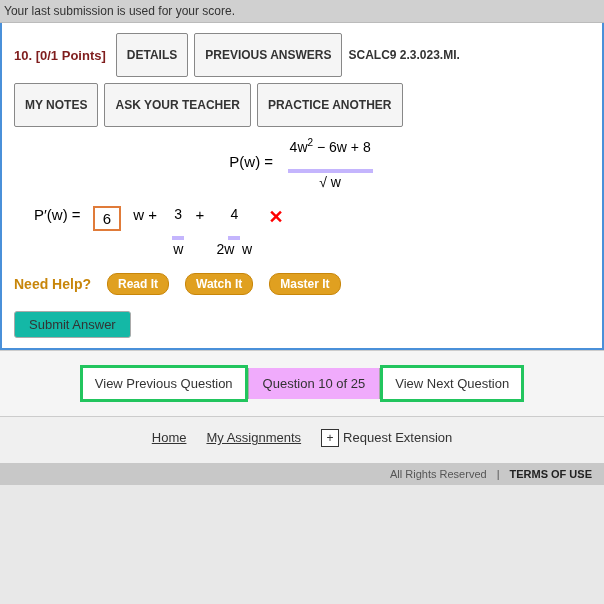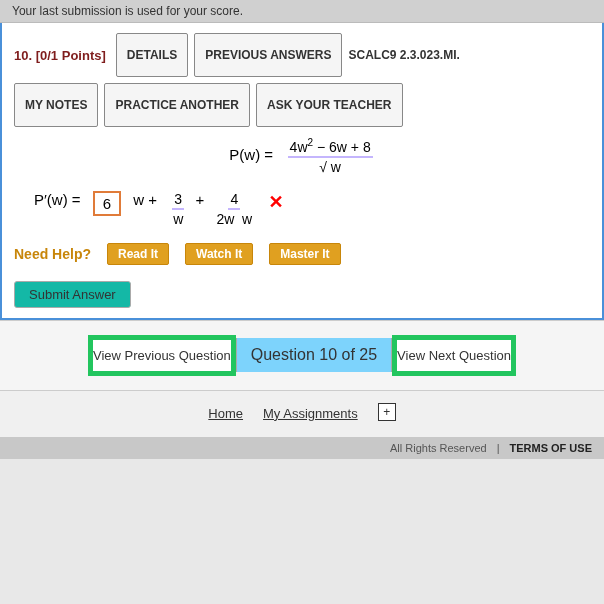--- a/index.html
+++ b/index.html
@@ -6,21 +6,21 @@
     body {
       font-family: Arial, sans-serif;
       background: #e8e8e8;
       width: 604px;
       min-height: 604px;
       overflow: hidden;
       font-size: 13px;
     }
     .top-bar {
       background: #d0d0d0;
-      padding: 4px 12px;
+      padding: 4px 4px;
       font-size: 12px;
       color: #333;
       border-bottom: 1px solid #bbb;
     }
     .main-content {
       background: #fff;
       margin: 0;
       padding: 10px 12px;
       border: 2px solid #4a90d9;
       border-top: none;
@@ -72,22 +72,22 @@
       font-size: 15px;
     }
     .fraction {
       display: inline-flex;
       flex-direction: column;
       align-items: center;
       vertical-align: middle;
       margin: 0 2px;
     }
     .fraction .numerator {
-      border-bottom: 2px solid #c4b5fd;
-      padding: 0 2px 1px 2px;
+      border-bottom: 4px solid #c4b5fd;
+      padding: 0 2px 14px 2px;
       font-size: 14px;
     }
     .fraction .denominator {
       padding: 1px 2px 0 2px;
       font-size: 14px;
     }
     .answer-row {
       display: flex;
       align-items: flex-start;
       margin: 10px 0 16px 20px;
@@ -119,21 +119,21 @@
       font-size: 14px;
     }
     .btn-help {
       background: #e0a020;
       border: 1px solid #c8860a;
       color: #fff;
       font-size: 12px;
       font-weight: bold;
       padding: 3px 10px;
       cursor: pointer;
-      border-radius: 2px;
+      border-radius: 10px;
     }
     .btn-submit {
       border: 1px solid #aaa;
       background: #14b8a6;
       padding: 5px 14px;
       font-size: 13px;
       cursor: pointer;
       border-radius: 3px;
       color: #333;
     }
@@ -144,46 +144,46 @@
     }
     .nav-section {
       background: #f5f5f5;
       padding: 14px 0;
       display: flex;
       align-items: center;
       justify-content: center;
       gap: 0;
     }
     .btn-nav {
-      border: 5px solid #22c55e;
+      border: 3px solid #22c55e;
       background: #fff;
-      padding: 8px 0;
+      padding: 8px 12px;
       font-size: 13px;
       cursor: pointer;
       color: #333;
       white-space: nowrap;
     }
     .question-info {
-      background: #7dd3fc;
+      background: #f0abfc;
       padding: 8px 14px;
-      font-size: 16px;
+      font-size: 13px;
       color: #333;
       border-left: 1px solid #aaa;
       border-right: 1px solid #aaa;
       white-space: nowrap;
     }
     .footer-section {
       background: #f0f0f0;
       padding: 12px 0 8px 0;
       text-align: center;
     }
     .footer-links {
       display: flex;
       justify-content: center;
-      align-items: flex-end;
+      align-items: center;
       gap: 20px;
       margin-bottom: 8px;
     }
     .footer-link {
       color: #333;
       text-decoration: underline;
       font-size: 13px;
       cursor: pointer;
     }
     .footer-ext {
@@ -240,22 +240,22 @@
       <span>[0/1 Points]</span>
     </span>
     <button class="btn-outline">DETAILS</button>
     <button class="btn-outline">PREVIOUS ANSWERS</button>
     <span class="scalc-label">SCALC9 2.3.023.MI.</span>
   </div>
 
   
   <div class="toolbar-row2">
     <button class="btn-outline">MY NOTES</button>
+    <button class="btn-outline">ASK YOUR TEACHER</button>
     <button class="btn-outline">PRACTICE ANOTHER</button>
-    <button class="btn-outline">ASK YOUR TEACHER</button>
   </div>
 
   
 
   
   <div class="math-block">
     <span>P(w) =</span>
     &nbsp;
     <span class="fraction">
       <span class="numerator">4w<sup>2</sup> − 6w + 8</span>
@@ -305,20 +305,21 @@
 </div>
 
 <hr class="divider">
 
 <div class="footer-section">
   <div class="footer-links">
     <a class="footer-link" href="#">Home</a>
     <a class="footer-link" href="#">My Assignments</a>
     <div class="footer-ext">
       <span class="ext-icon">+</span>
+      <span>Request Extension</span>
     </div>
   </div>
 </div>
 
 <div class="bottom-bar">
   <span class="bottom-bar-text">All Rights Reserved</span>
   <span class="bottom-bar-text">|</span>
   <a class="bottom-bar-link" href="#">TERMS OF USE</a>
 </div>
 

